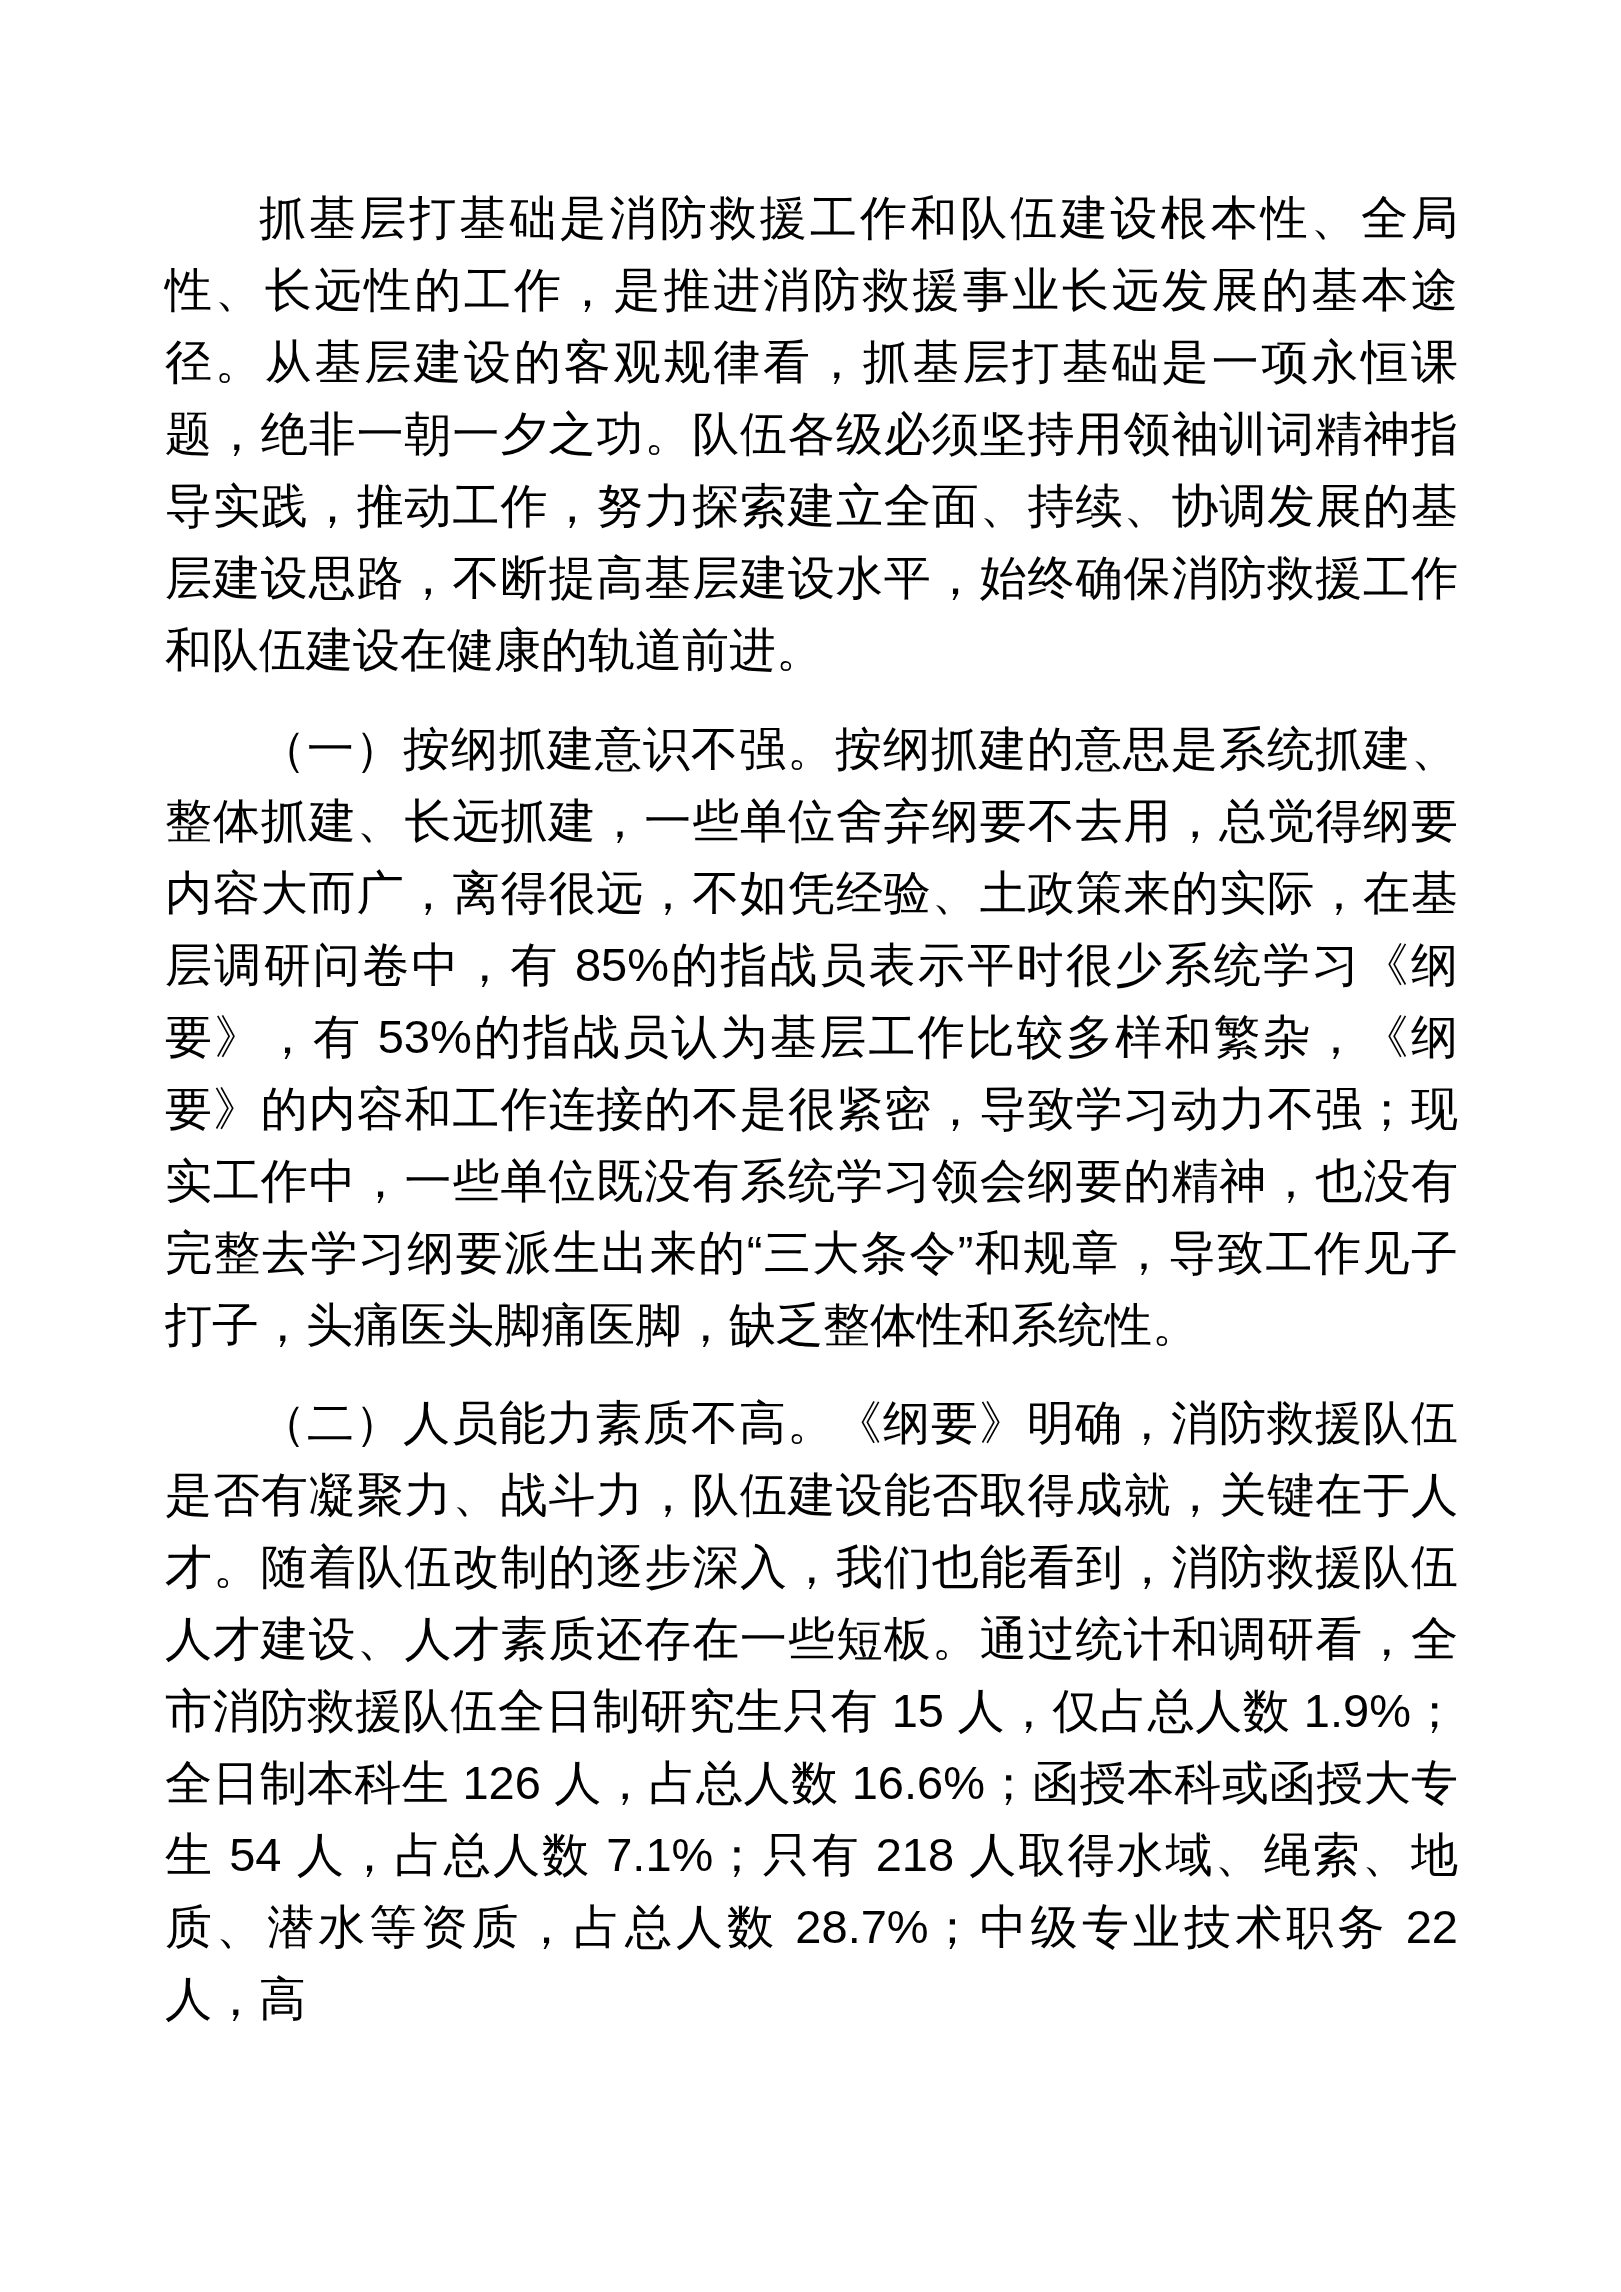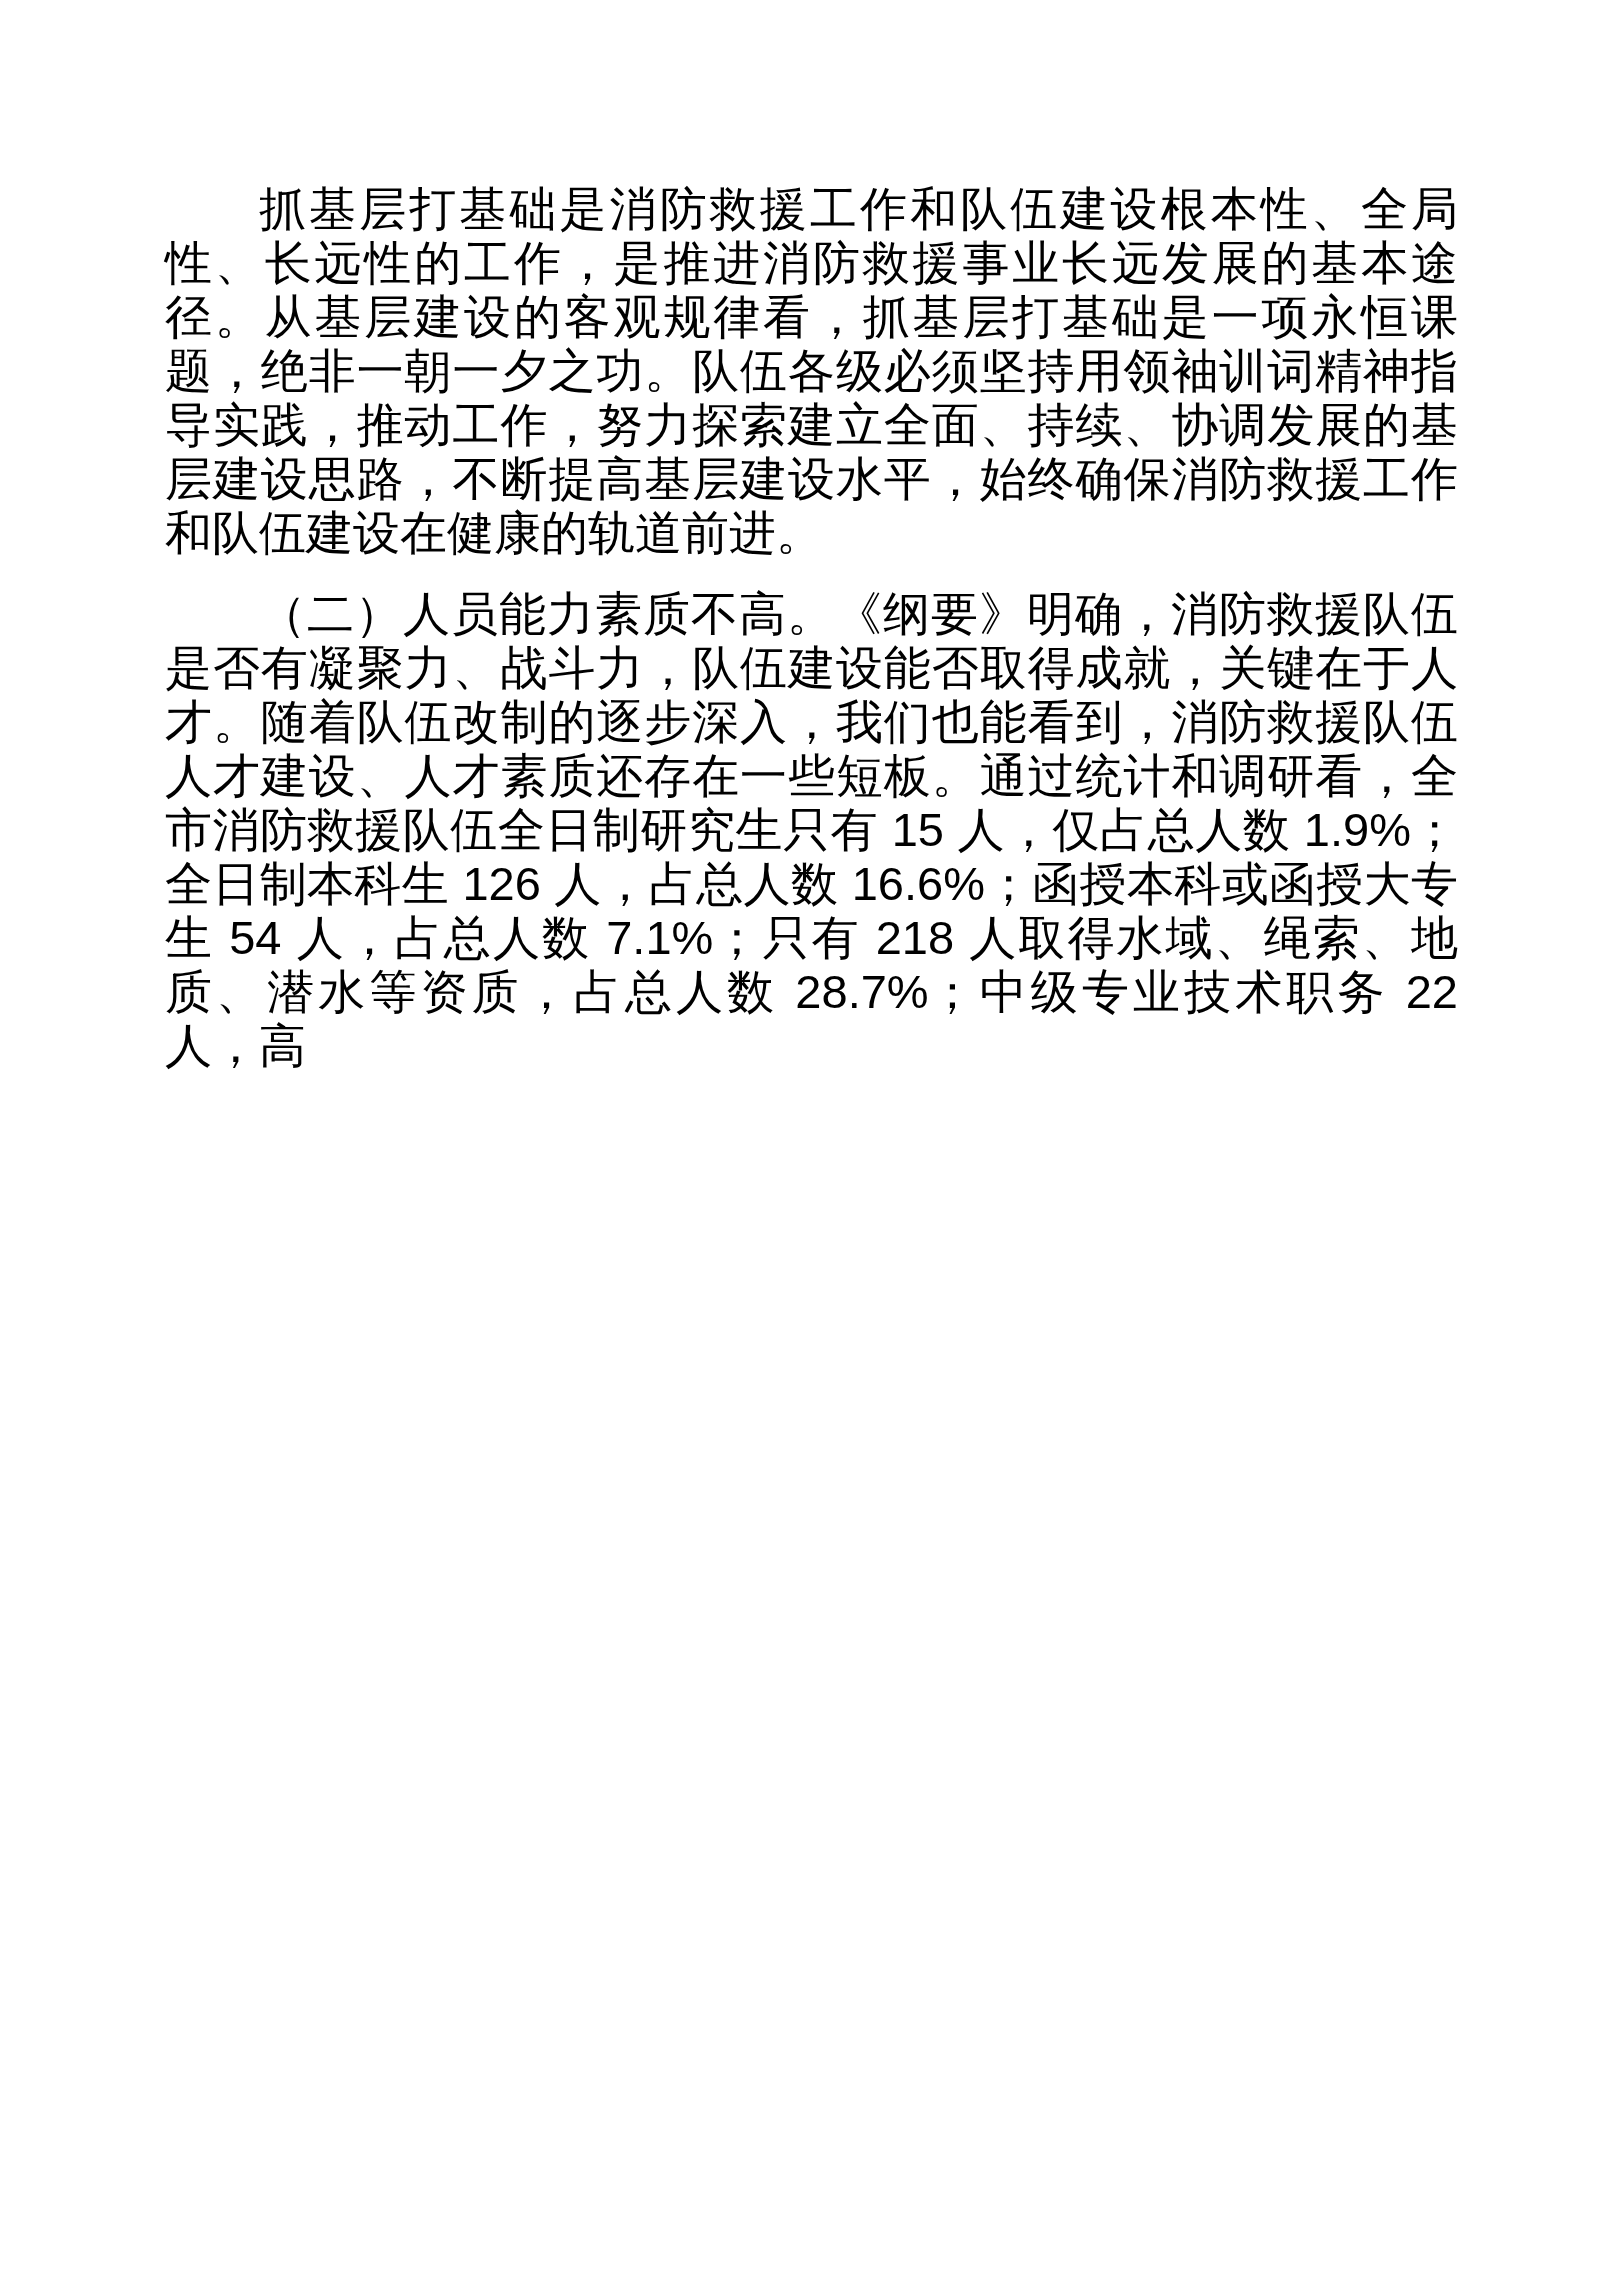--- a/index.html
+++ b/index.html
@@ -18,37 +18,38 @@
   .doc-content {
     position: absolute;
     left: 165px;
     top: 182px;
     width: 1293px;
     color: #000000;
   }
   .doc-content p {
     margin: 0 0 26.5px 0;
     font-size: 47px;
-    line-height: 54px;
+    line-height: 72px;
     text-align: justify;
     text-justify: inter-character;
     text-indent: 2em;
     letter-spacing: 0;
     word-break: break-all;
     color: #000000;
   }
   .doc-content p.heading {
     font-weight: 400;
   }
   .doc-content p.body {
     font-weight: 400;
   }
 </style>
 </head>
 <body>
 
 <div class="page">
   <div class="doc-content">
     <p class="body">抓基层打基础是消防救援工作和队伍建设根本性、全局性、长远性的工作，是推进消防救援事业长远发展的基本途径。从基层建设的客观规律看，抓基层打基础是一项永恒课题，绝非一朝一夕之功。队伍各级必须坚持用领袖训词精神指导实践，推动工作，努力探索建立全面、持续、协调发展的基层建设思路，不断提高基层建设水平，始终确保消防救援工作和队伍建设在健康的轨道前进。</p>
+    <p class="body">（一）按纲抓建意识不强。按纲抓建的意思是系统抓建、整体抓建、长远抓建，一些单位舍弃纲要不去用，总觉得纲要内容大而广，离得很远，不如凭经验、土政策来的实际，在基层调研问卷中，有 85%的指战员表示平时很少系统学习《纲要》，有 53%的指战员认为基层工作比较多样和繁杂，《纲要》的内容和工作连接的不是很紧密，导致学习动力不强；现实工作中，一些单位既没有系统学习领会纲要的精神，也没有完整去学习纲要派生出来的“三大条令”和规章，导致工作见子打子，头痛医头脚痛医脚，缺乏整体性和系统性。</p>
     <p class="body">（二）人员能力素质不高。《纲要》明确，消防救援队伍是否有凝聚力、战斗力，队伍建设能否取得成就，关键在于人才。随着队伍改制的逐步深入，我们也能看到，消防救援队伍人才建设、人才素质还存在一些短板。通过统计和调研看，全市消防救援队伍全日制研究生只有 15 人，仅占总人数 1.9%；全日制本科生 126 人，占总人数 16.6%；函授本科或函授大专生 54 人，占总人数 7.1%；只有 218 人取得水域、绳索、地质、潜水等资质，占总人数 28.7%；中级专业技术职务 22 人，高</p>
   </div>
 </div>
 
 
 </body></html>

